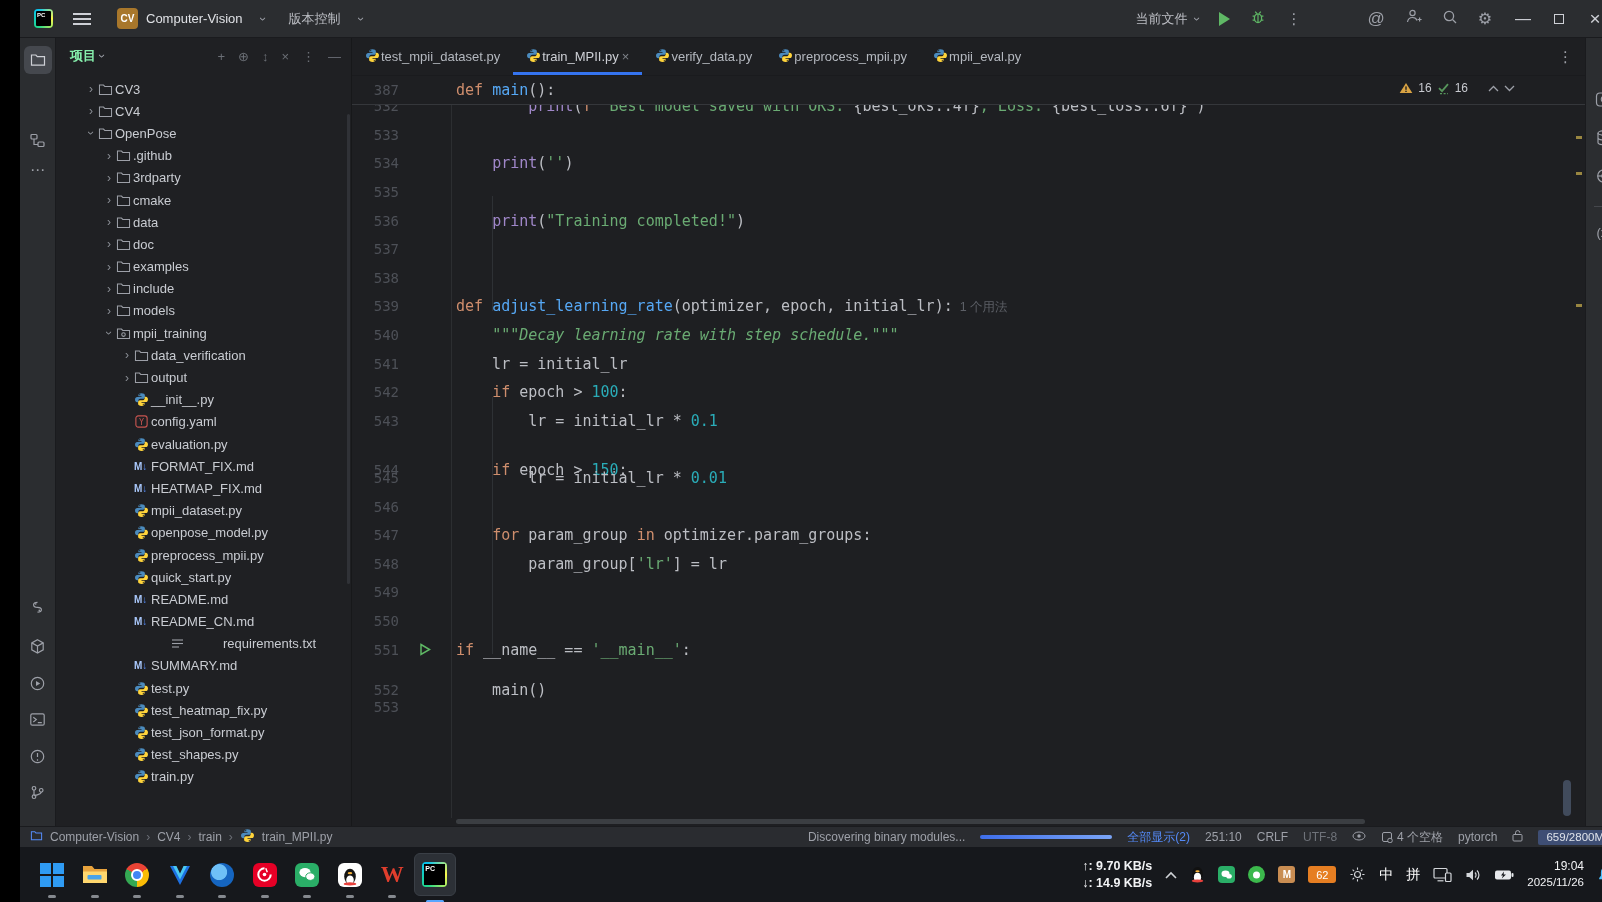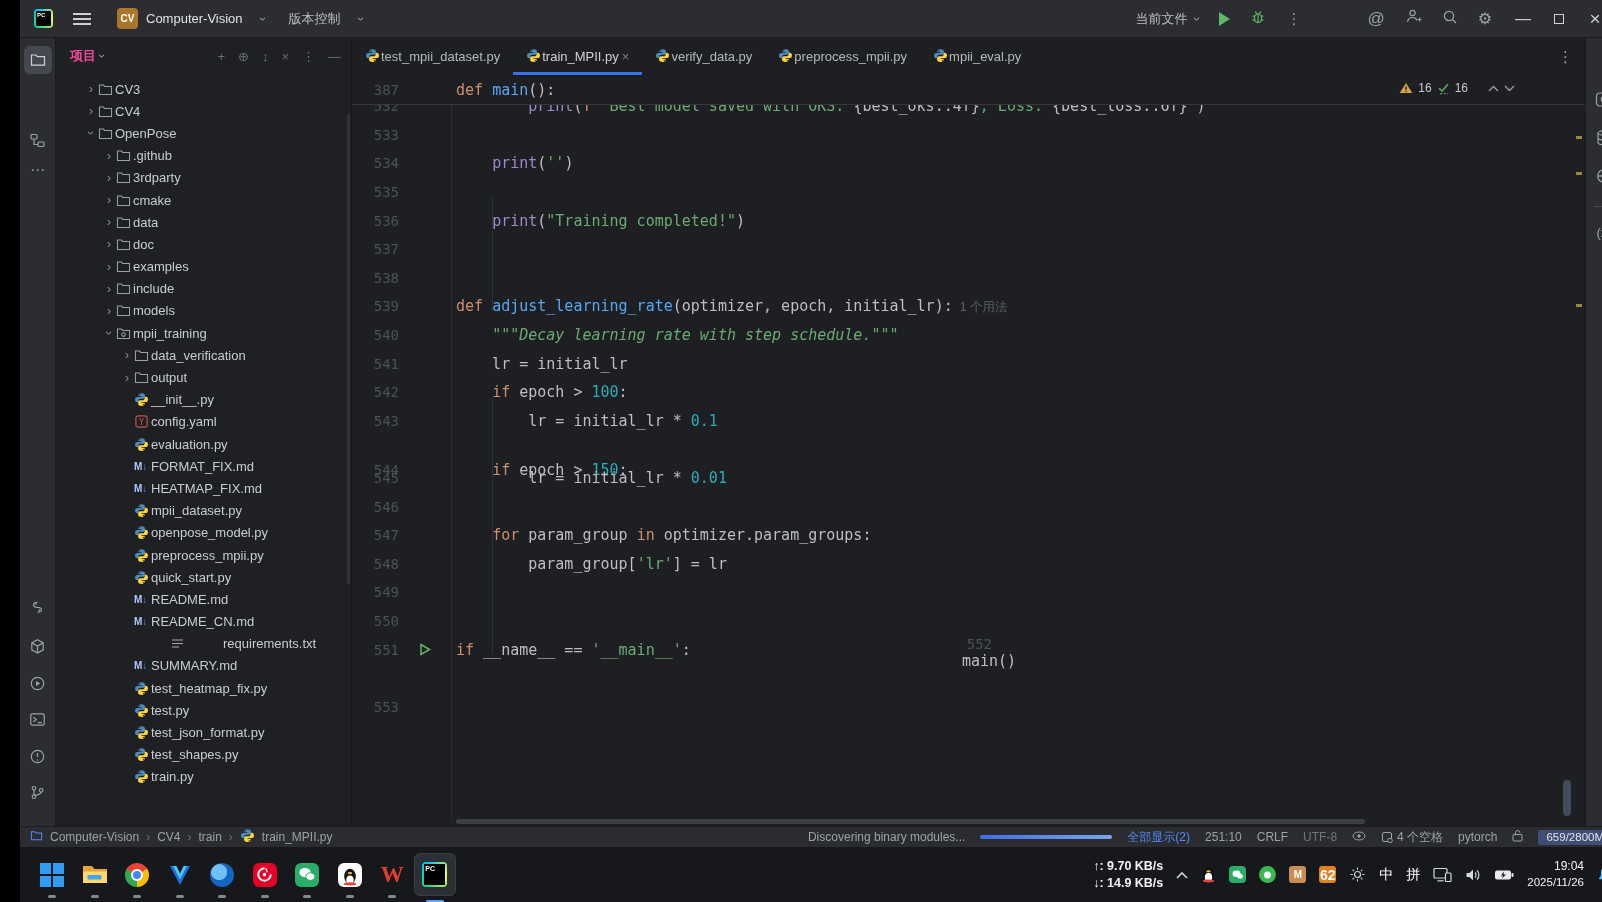--- a/index.html
+++ b/index.html
@@ -34,21 +34,21 @@
   #left-strip { width:36px; background:#2b2d30; border-right:1px solid #1a1b1e; position:relative; }
   .strip-ic { position:absolute; left:50%; transform:translateX(-50%); width:28px; height:28px; display:flex;
               align-items:center; justify-content:center; color:#9da0a8; }
   .strip-ic svg { stroke:#9da0a8; fill:none; stroke-width:1.2; }
   .strip-active { background:#45484e; border-radius:6px; }
   #right-strip { width:37px; background:#2b2d30; border-left:1px solid #1a1b1e; position:relative; }
 
   
   #project-panel { width:296px; background:#1f2023; border-right:1px solid #17181a; display:flex; flex-direction:column; }
   #proj-header { height:36px; display:flex; align-items:center; padding:0 10px 0 14px; }
-  #proj-title { color:#ec4899; font-size:13px; font-weight:bold; }
+  #proj-title { color:#86efac; font-size:13px; font-weight:bold; }
   #proj-tools { margin-left:auto; display:flex; gap:13px; color:#6b6f76; font-size:13px; align-items:center;}
   #tree { flex:1; overflow:hidden; padding-top:4px; position:relative; }
   .tree-row { height:22.2px; display:flex; align-items:center; font-size:13px; color:#c9ccd2; white-space:nowrap; }
   .tree-chev { width:14px; color:#8a8e95; font-size:12px; flex:none; text-align:center; }
   .tree-chev.open { transform:rotate(90deg); }
   .tree-chev.none { visibility:hidden; }
   .tree-ic { width:17px; flex:none; display:flex; align-items:center; }
   .md-ic { font-size:10px; font-weight:bold; color:#a9c7fa; }
   .md-ic b { color:#548af7; }
   #tree-scroll { position:absolute; right:1px; top:40px; width:3px; height:470px; background:#3c3f44; border-radius:2px; opacity:.6;}
@@ -500,33 +500,33 @@
           <div class="tree-row" style="padding-left: 64px;">
             <span class="tree-chev none">›</span>
             <span class="tree-ic">
               <svg width="15" height="15" viewBox="0 0 16 16">
                 <path fill="#4b8bbe" d="M7.9 1.2c-2.1 0-3.2.9-3.2 2v1.4h3.3v.7H3.4c-1.3 0-2.3 1.1-2.3 2.8 0 1.8 1 2.9 2.3 2.9h1.2V9.4c0-1.3 1.1-2.2 2.4-2.2h2.6c1.1 0 2-.9 2-2V3.2c0-1.1-1.3-2-3.7-2z"></path>
                 <circle fill="#1e1f22" cx="6.1" cy="2.9" r=".65"></circle>
                 <path fill="#ffd43b" d="M8.1 14.8c2.1 0 3.2-.9 3.2-2v-1.4H8v-.7h4.6c1.3 0 2.3-1.1 2.3-2.8 0-1.8-1-2.9-2.3-2.9h-1.2v1.6c0 1.3-1.1 2.2-2.4 2.2H6.4c-1.1 0-2 .9-2 2v2c0 1.1 1.3 2 3.7 2z"></path>
                 <circle fill="#1e1f22" cx="9.9" cy="13.1" r=".65"></circle>
               </svg>
             </span>
+            <span>test.py</span>
+          </div>
+          <div class="tree-row" style="padding-left: 64px;">
+            <span class="tree-chev none">›</span>
+            <span class="tree-ic">
+              <svg width="15" height="15" viewBox="0 0 16 16">
+                <path fill="#4b8bbe" d="M7.9 1.2c-2.1 0-3.2.9-3.2 2v1.4h3.3v.7H3.4c-1.3 0-2.3 1.1-2.3 2.8 0 1.8 1 2.9 2.3 2.9h1.2V9.4c0-1.3 1.1-2.2 2.4-2.2h2.6c1.1 0 2-.9 2-2V3.2c0-1.1-1.3-2-3.7-2z"></path>
+                <circle fill="#1e1f22" cx="6.1" cy="2.9" r=".65"></circle>
+                <path fill="#ffd43b" d="M8.1 14.8c2.1 0 3.2-.9 3.2-2v-1.4H8v-.7h4.6c1.3 0 2.3-1.1 2.3-2.8 0-1.8-1-2.9-2.3-2.9h-1.2v1.6c0 1.3-1.1 2.2-2.4 2.2H6.4c-1.1 0-2 .9-2 2v2c0 1.1 1.3 2 3.7 2z"></path>
+                <circle fill="#1e1f22" cx="9.9" cy="13.1" r=".65"></circle>
+              </svg>
+            </span>
             <span>test_heatmap_fix.py</span>
-          </div>
-          <div class="tree-row" style="padding-left: 64px;">
-            <span class="tree-chev none">›</span>
-            <span class="tree-ic">
-              <svg width="15" height="15" viewBox="0 0 16 16">
-                <path fill="#4b8bbe" d="M7.9 1.2c-2.1 0-3.2.9-3.2 2v1.4h3.3v.7H3.4c-1.3 0-2.3 1.1-2.3 2.8 0 1.8 1 2.9 2.3 2.9h1.2V9.4c0-1.3 1.1-2.2 2.4-2.2h2.6c1.1 0 2-.9 2-2V3.2c0-1.1-1.3-2-3.7-2z"></path>
-                <circle fill="#1e1f22" cx="6.1" cy="2.9" r=".65"></circle>
-                <path fill="#ffd43b" d="M8.1 14.8c2.1 0 3.2-.9 3.2-2v-1.4H8v-.7h4.6c1.3 0 2.3-1.1 2.3-2.8 0-1.8-1-2.9-2.3-2.9h-1.2v1.6c0 1.3-1.1 2.2-2.4 2.2H6.4c-1.1 0-2 .9-2 2v2c0 1.1 1.3 2 3.7 2z"></path>
-                <circle fill="#1e1f22" cx="9.9" cy="13.1" r=".65"></circle>
-              </svg>
-            </span>
-            <span>test.py</span>
           </div>
           <div class="tree-row" style="padding-left: 64px;">
             <span class="tree-chev none">›</span>
             <span class="tree-ic">
               <svg width="15" height="15" viewBox="0 0 16 16">
                 <path fill="#4b8bbe" d="M7.9 1.2c-2.1 0-3.2.9-3.2 2v1.4h3.3v.7H3.4c-1.3 0-2.3 1.1-2.3 2.8 0 1.8 1 2.9 2.3 2.9h1.2V9.4c0-1.3 1.1-2.2 2.4-2.2h2.6c1.1 0 2-.9 2-2V3.2c0-1.1-1.3-2-3.7-2z"></path>
                 <circle fill="#1e1f22" cx="6.1" cy="2.9" r=".65"></circle>
                 <path fill="#ffd43b" d="M8.1 14.8c2.1 0 3.2-.9 3.2-2v-1.4H8v-.7h4.6c1.3 0 2.3-1.1 2.3-2.8 0-1.8-1-2.9-2.3-2.9h-1.2v1.6c0 1.3-1.1 2.2-2.4 2.2H6.4c-1.1 0-2 .9-2 2v2c0 1.1 1.3 2 3.7 2z"></path>
                 <circle fill="#1e1f22" cx="9.9" cy="13.1" r=".65"></circle>
               </svg>
@@ -628,21 +628,21 @@
             <div class="code-line" style="top: 380px;"><span class="ln">544</span><span class="run-slot"></span><span class="code-text"><span class="seg-pl">    </span><span class="seg-kw">if</span><span class="seg-pl"> epoch &gt; </span><span class="seg-nu">150</span><span class="seg-pl">:</span></span></div>
             <div class="code-line" style="top: 387.8px;"><span class="ln">545</span><span class="run-slot"></span><span class="code-text"><span class="seg-pl">        lr = initial_lr * </span><span class="seg-nu">0.01</span></span></div>
             <div class="code-line" style="top: 416.4px;"><span class="ln">546</span><span class="run-slot"></span><span class="code-text"></span></div>
             <div class="code-line" style="top: 445px;"><span class="ln">547</span><span class="run-slot"></span><span class="code-text"><span class="seg-pl">    </span><span class="seg-kw">for</span><span class="seg-pl"> param_group </span><span class="seg-kw">in</span><span class="seg-pl"> optimizer.param_groups:</span></span></div>
             <div class="code-line" style="top: 473.6px;"><span class="ln">548</span><span class="run-slot"></span><span class="code-text"><span class="seg-pl">        param_group[</span><span class="seg-st">'lr'</span><span class="seg-pl">] = lr</span></span></div>
             <div class="code-line" style="top: 502.2px;"><span class="ln">549</span><span class="run-slot"></span><span class="code-text"></span></div>
             <div class="code-line" style="top: 530.8px;"><span class="ln">550</span><span class="run-slot"></span><span class="code-text"></span></div>
             <div class="code-line" style="top: 559.4px;"><span class="ln">551</span><span class="run-slot"><svg width="12" height="13">
                   <path d="M2 1.5l8.5 5L2 11.5z" fill="none" stroke="#5fb865" stroke-width="1.5"></path>
                 </svg></span><span class="code-text"><span class="seg-kw">if</span><span class="seg-pl"> __name__ == </span><span class="seg-st">'__main__'</span><span class="seg-pl">:</span></span></div>
-            <div class="code-line" style="top: 560px; flex-direction: column;"><span class="ln">552</span><span class="run-slot"></span><span class="code-text"><span class="seg-pl">    main()</span></span></div>
+            <div class="code-line" style="top: 600px;"><span class="ln">552</span><span class="run-slot"></span><span class="code-text"><span class="seg-pl">    main()</span></span></div>
             <div class="code-line" style="top: 616.6px;"><span class="ln">553</span><span class="run-slot"></span><span class="code-text"></span></div>
           </div>
         <div class="guide" style="top:120px;height:115px"></div>
         <div class="guide" style="top:321px;height:257px"></div>
         <div id="sticky">
           <span class="ln">387</span>
           <span class="run-slot"></span>
           <span class="code-text" id="sticky-code"><span class="seg-kw">def </span><span class="seg-fn">main</span><span class="seg-pl">():</span></span>
         </div>
         <div id="insp">
@@ -848,21 +848,21 @@
             <ellipse cx="4.5" cy="3.8" rx="4" ry="3.2" fill="#fff"></ellipse>
             <ellipse cx="8" cy="6.2" rx="2.8" ry="2.3" fill="#fff"></ellipse>
           </svg>
       </span>
       <span class="tray-ic" style="width:17px;height:17px;border-radius:50%;background:#3cb94c">
         <svg width="9" height="9">
             <circle cx="4.5" cy="5" r="3.5" fill="#fff"></circle>
           </svg>
       </span>
       <span class="tray-ic" style="width:17px;height:17px;border-radius:3px;background:#c98d52;color:#fff;font-size:10px;font-weight:bold">M</span>
-      <span class="tray-ic" style="width:17px;height:17px;border-radius:3px;background:#e67e22;color:#fff;font-size:14px;font-weight:bold">62</span>
+      <span class="tray-ic" style="width:28px;height:17px;border-radius:3px;background:#e67e22;color:#fff;font-size:11px;font-weight:normal">62</span>
       <span class="tray-ic">
         <svg width="17" height="17" viewBox="0 0 17 17">
             <circle cx="8.5" cy="8.5" r="3" fill="none" stroke="#d3d6da" stroke-width="1.2"></circle>
             <path d="M8.5 1.5v2.2 M8.5 13.3v2.2 M1.5 8.5h2.2 M13.3 8.5h2.2 M3.6 3.6l1.5 1.5 M11.9 11.9l1.5 1.5 M13.4 3.6l-1.5 1.5 M5.1 11.9l-1.5 1.5" stroke="#d3d6da" stroke-width="1.1"></path>
           </svg>
       </span>
       <span class="ime">中</span>
       <span class="ime">拼</span>
       <span class="tray-ic">
         <svg width="19" height="15" viewBox="0 0 19 15">

